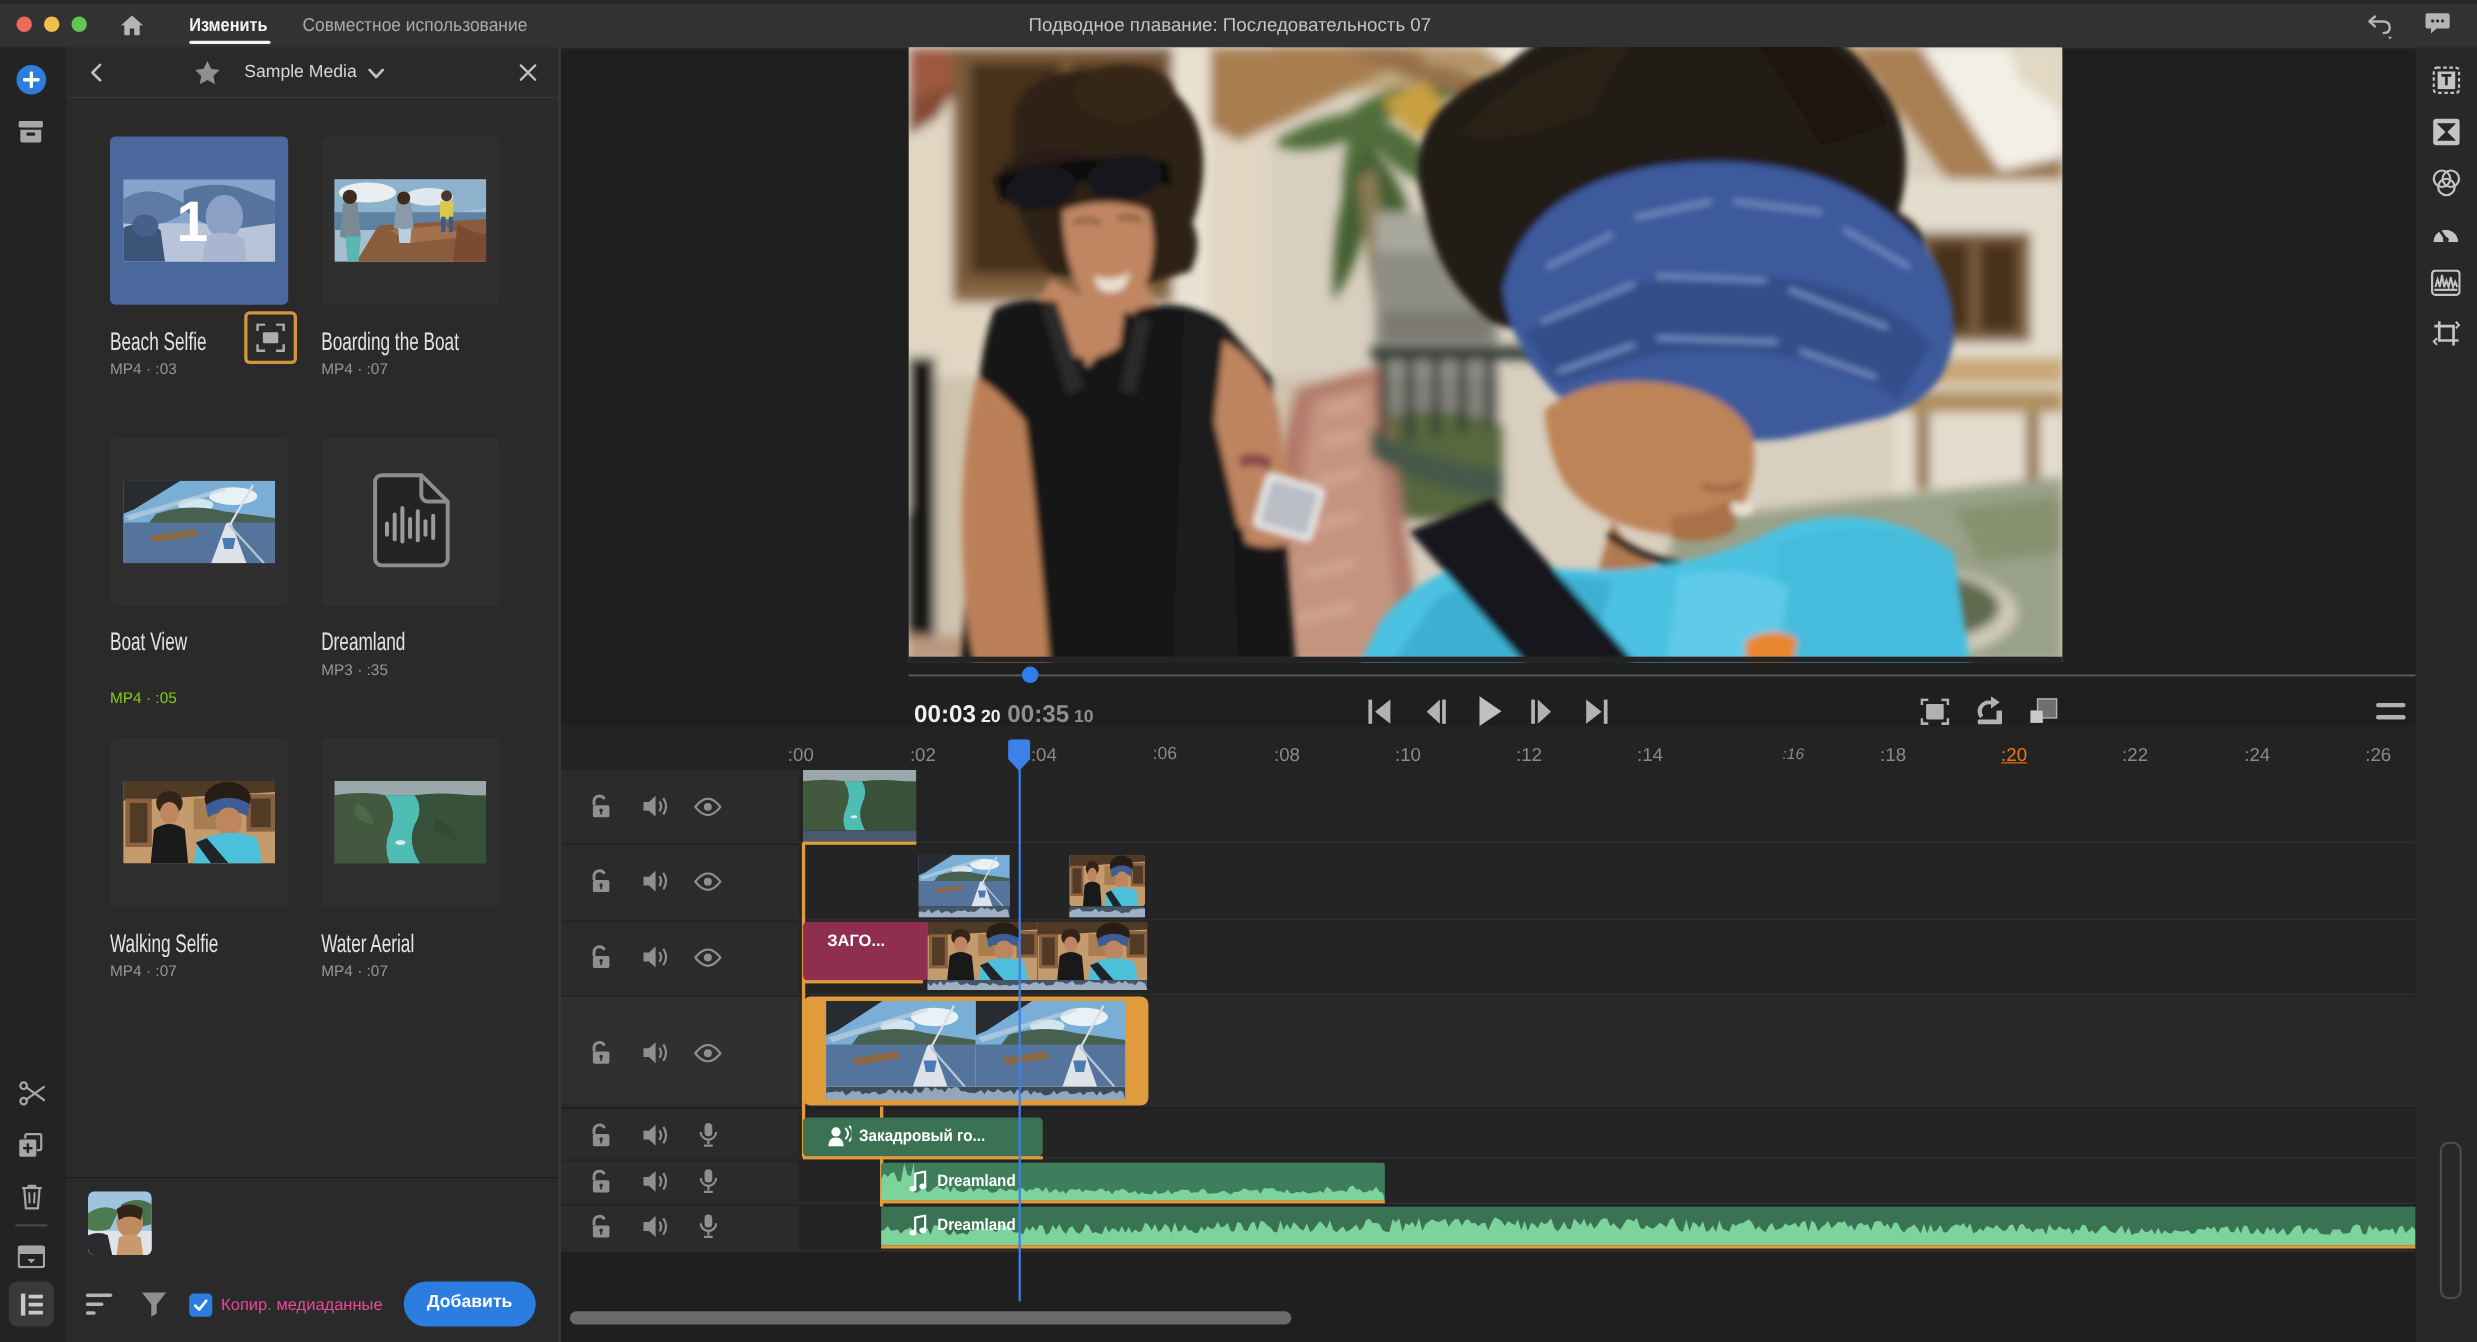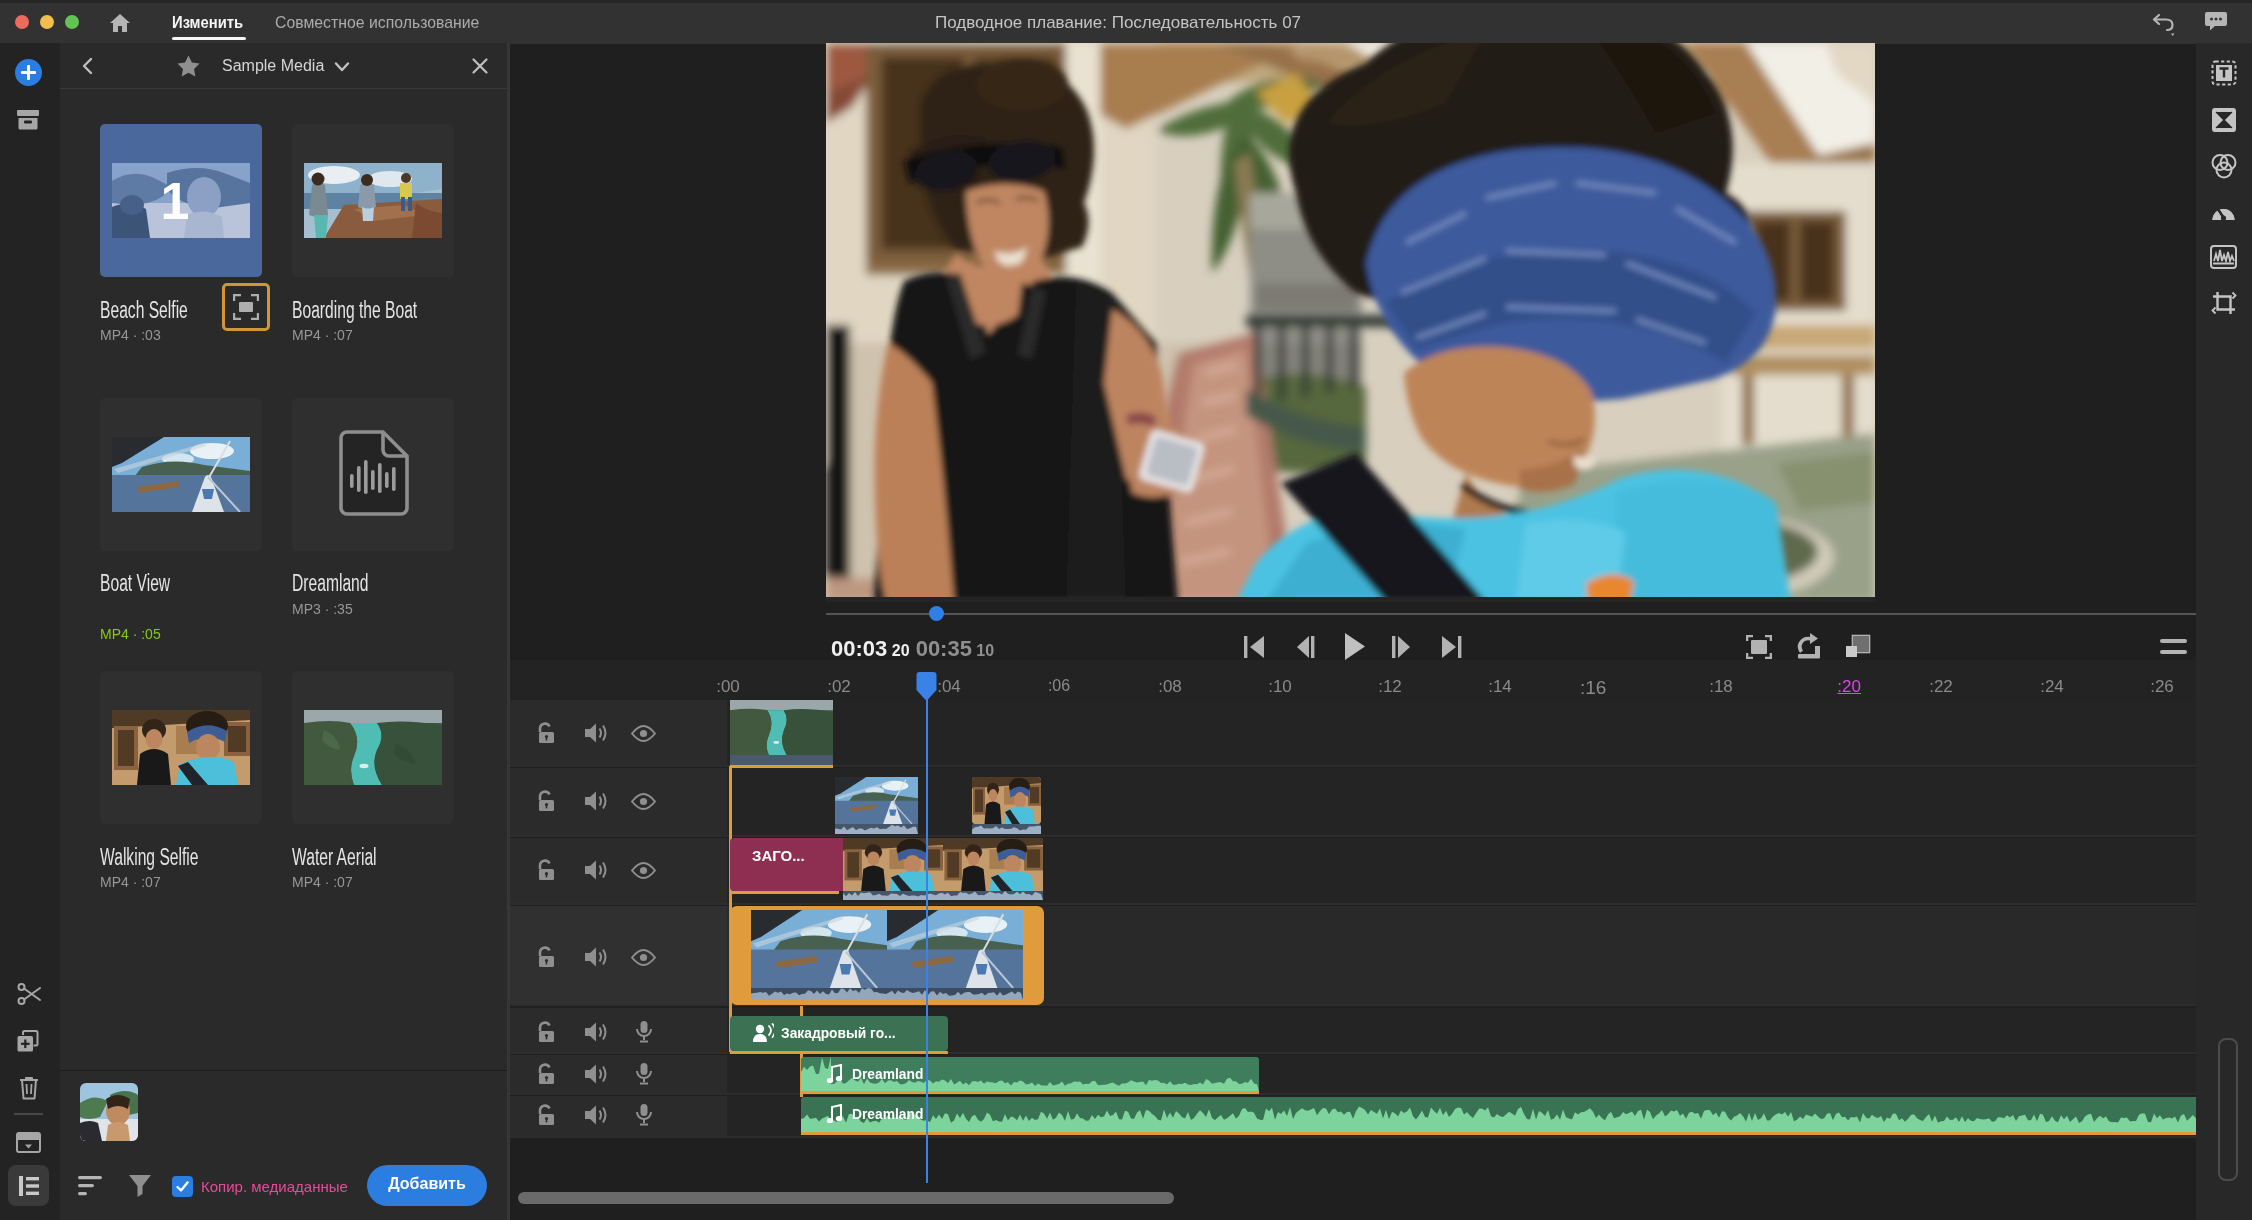--- a/index.html
+++ b/index.html
@@ -449,23 +449,23 @@
 
   <div class="abs" style="left:510px;top:660px;width:1686px;height:40px;background:#232323;"></div>
   <div class="abs" style="left:698px;top:677px;width:60px;text-align:center;font-size:17px;color:#8a8a8a;">:00</div>
   <div class="abs" style="left:809px;top:677px;width:60px;text-align:center;font-size:17px;color:#8a8a8a;">:02</div>
   <div class="abs" style="left:919px;top:677px;width:60px;text-align:center;font-size:17px;color:#8a8a8a;">:04</div>
   <div class="abs" style="left:1029px;top:677px;width:60px;text-align:center;font-size:16px;color:#8a8a8a;">:06</div>
   <div class="abs" style="left:1140px;top:677px;width:60px;text-align:center;font-size:17px;color:#8a8a8a;">:08</div>
   <div class="abs" style="left:1250px;top:677px;width:60px;text-align:center;font-size:17px;color:#8a8a8a;">:10</div>
   <div class="abs" style="left:1360px;top:677px;width:60px;text-align:center;font-size:17px;color:#8a8a8a;">:12</div>
   <div class="abs" style="left:1470px;top:677px;width:60px;text-align:center;font-size:17px;color:#8a8a8a;">:14</div>
-  <div class="abs" style="left:1580px;top:677px;width:60px;text-align:left;font-size:19px;color:#8a8a8a;">:16</div>
+  <div class="abs" style="left:1580px;top:677px;width:60px;text-align:right;font-size:14px;color:#8a8a8a;font-style:italic;">:16</div>
   <div class="abs" style="left:1691px;top:677px;width:60px;text-align:center;font-size:17px;color:#8a8a8a;">:18</div>
-  <div class="abs" style="left:1801px;top:677px;width:60px;text-align:right;font-size:17px;color:#d946ef;text-decoration:underline;">:20</div>
+  <div class="abs" style="left:1801px;top:677px;width:60px;text-align:center;font-size:17px;color:#f97316;text-decoration:underline;">:20</div>
   <div class="abs" style="left:1911px;top:677px;width:60px;text-align:center;font-size:17px;color:#8a8a8a;">:22</div>
   <div class="abs" style="left:2022px;top:677px;width:60px;text-align:center;font-size:17px;color:#8a8a8a;">:24</div>
   <div class="abs" style="left:2132px;top:677px;width:60px;text-align:center;font-size:17px;color:#8a8a8a;">:26</div>
   <div class="abs" style="left:510px;top:700px;width:217px;height:65px;background:#2b2b2b;"></div>
   <div class="abs" style="left:727px;top:700px;width:1469px;height:65px;background:#242424;"></div>
   <div class="abs" style="left:510px;top:768px;width:217px;height:67px;background:#2b2b2b;"></div>
   <div class="abs" style="left:727px;top:768px;width:1469px;height:67px;background:#242424;"></div>
   <div class="abs" style="left:510px;top:838px;width:217px;height:65px;background:#2b2b2b;"></div>
   <div class="abs" style="left:727px;top:838px;width:1469px;height:65px;background:#242424;"></div>
   <div class="abs" style="left:510px;top:906px;width:217px;height:98px;background:#303030;"></div>

